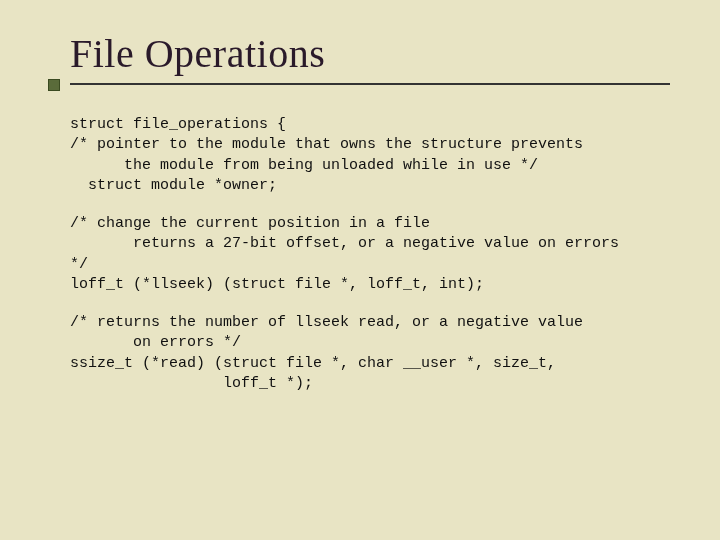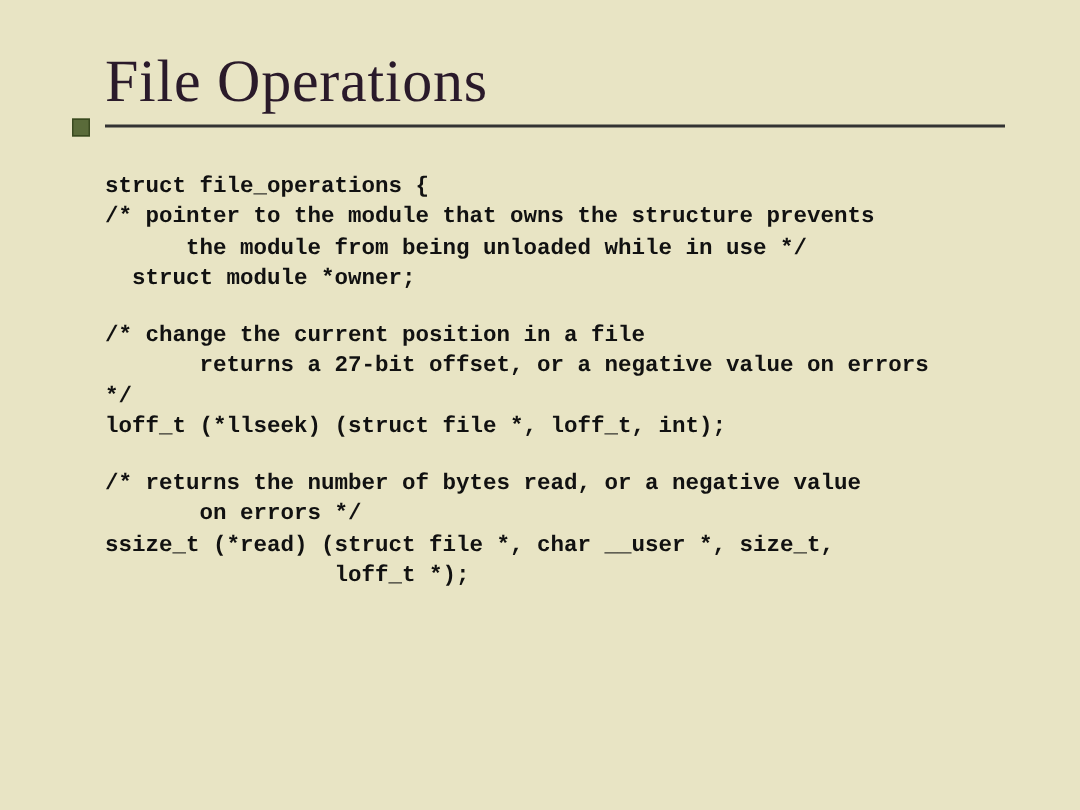--- a/index.html
+++ b/index.html
@@ -40,21 +40,21 @@
     position: absolute;
     left: -22px;
     top: -4px;
     width: 10px;
     height: 10px;
     background: #5a6b3a;
     border: 1px solid #3a4a20;
   }
   .code {
     font-family: "Courier New", Courier, monospace;
-    font-weight: bold;
+    font-weight: normal;
     font-size: 15px;
     line-height: 1.35;
     white-space: pre;
     color: #111;
   }
   .block {
     margin-bottom: 18px;
   }
 </style>
 </head>
@@ -68,17 +68,17 @@
   </div>
 
   <div class="code block">struct file_operations {
 /* pointer to the module that owns the structure prevents
       the module from being unloaded while in use */
   struct module *owner;</div>
   <div class="code block">/* change the current position in a file
        returns a 27-bit offset, or a negative value on errors
 */
 loff_t (*llseek) (struct file *, loff_t, int);</div>
-  <div class="code block">/* returns the number of bytes read, or a negative value
+  <div class="code block">/* returns the number of llseek read, or a negative value
        on errors */
 ssize_t (*read) (struct file *, char __user *, size_t,
                  loff_t *);</div>
 </div>
 
 </body></html>

